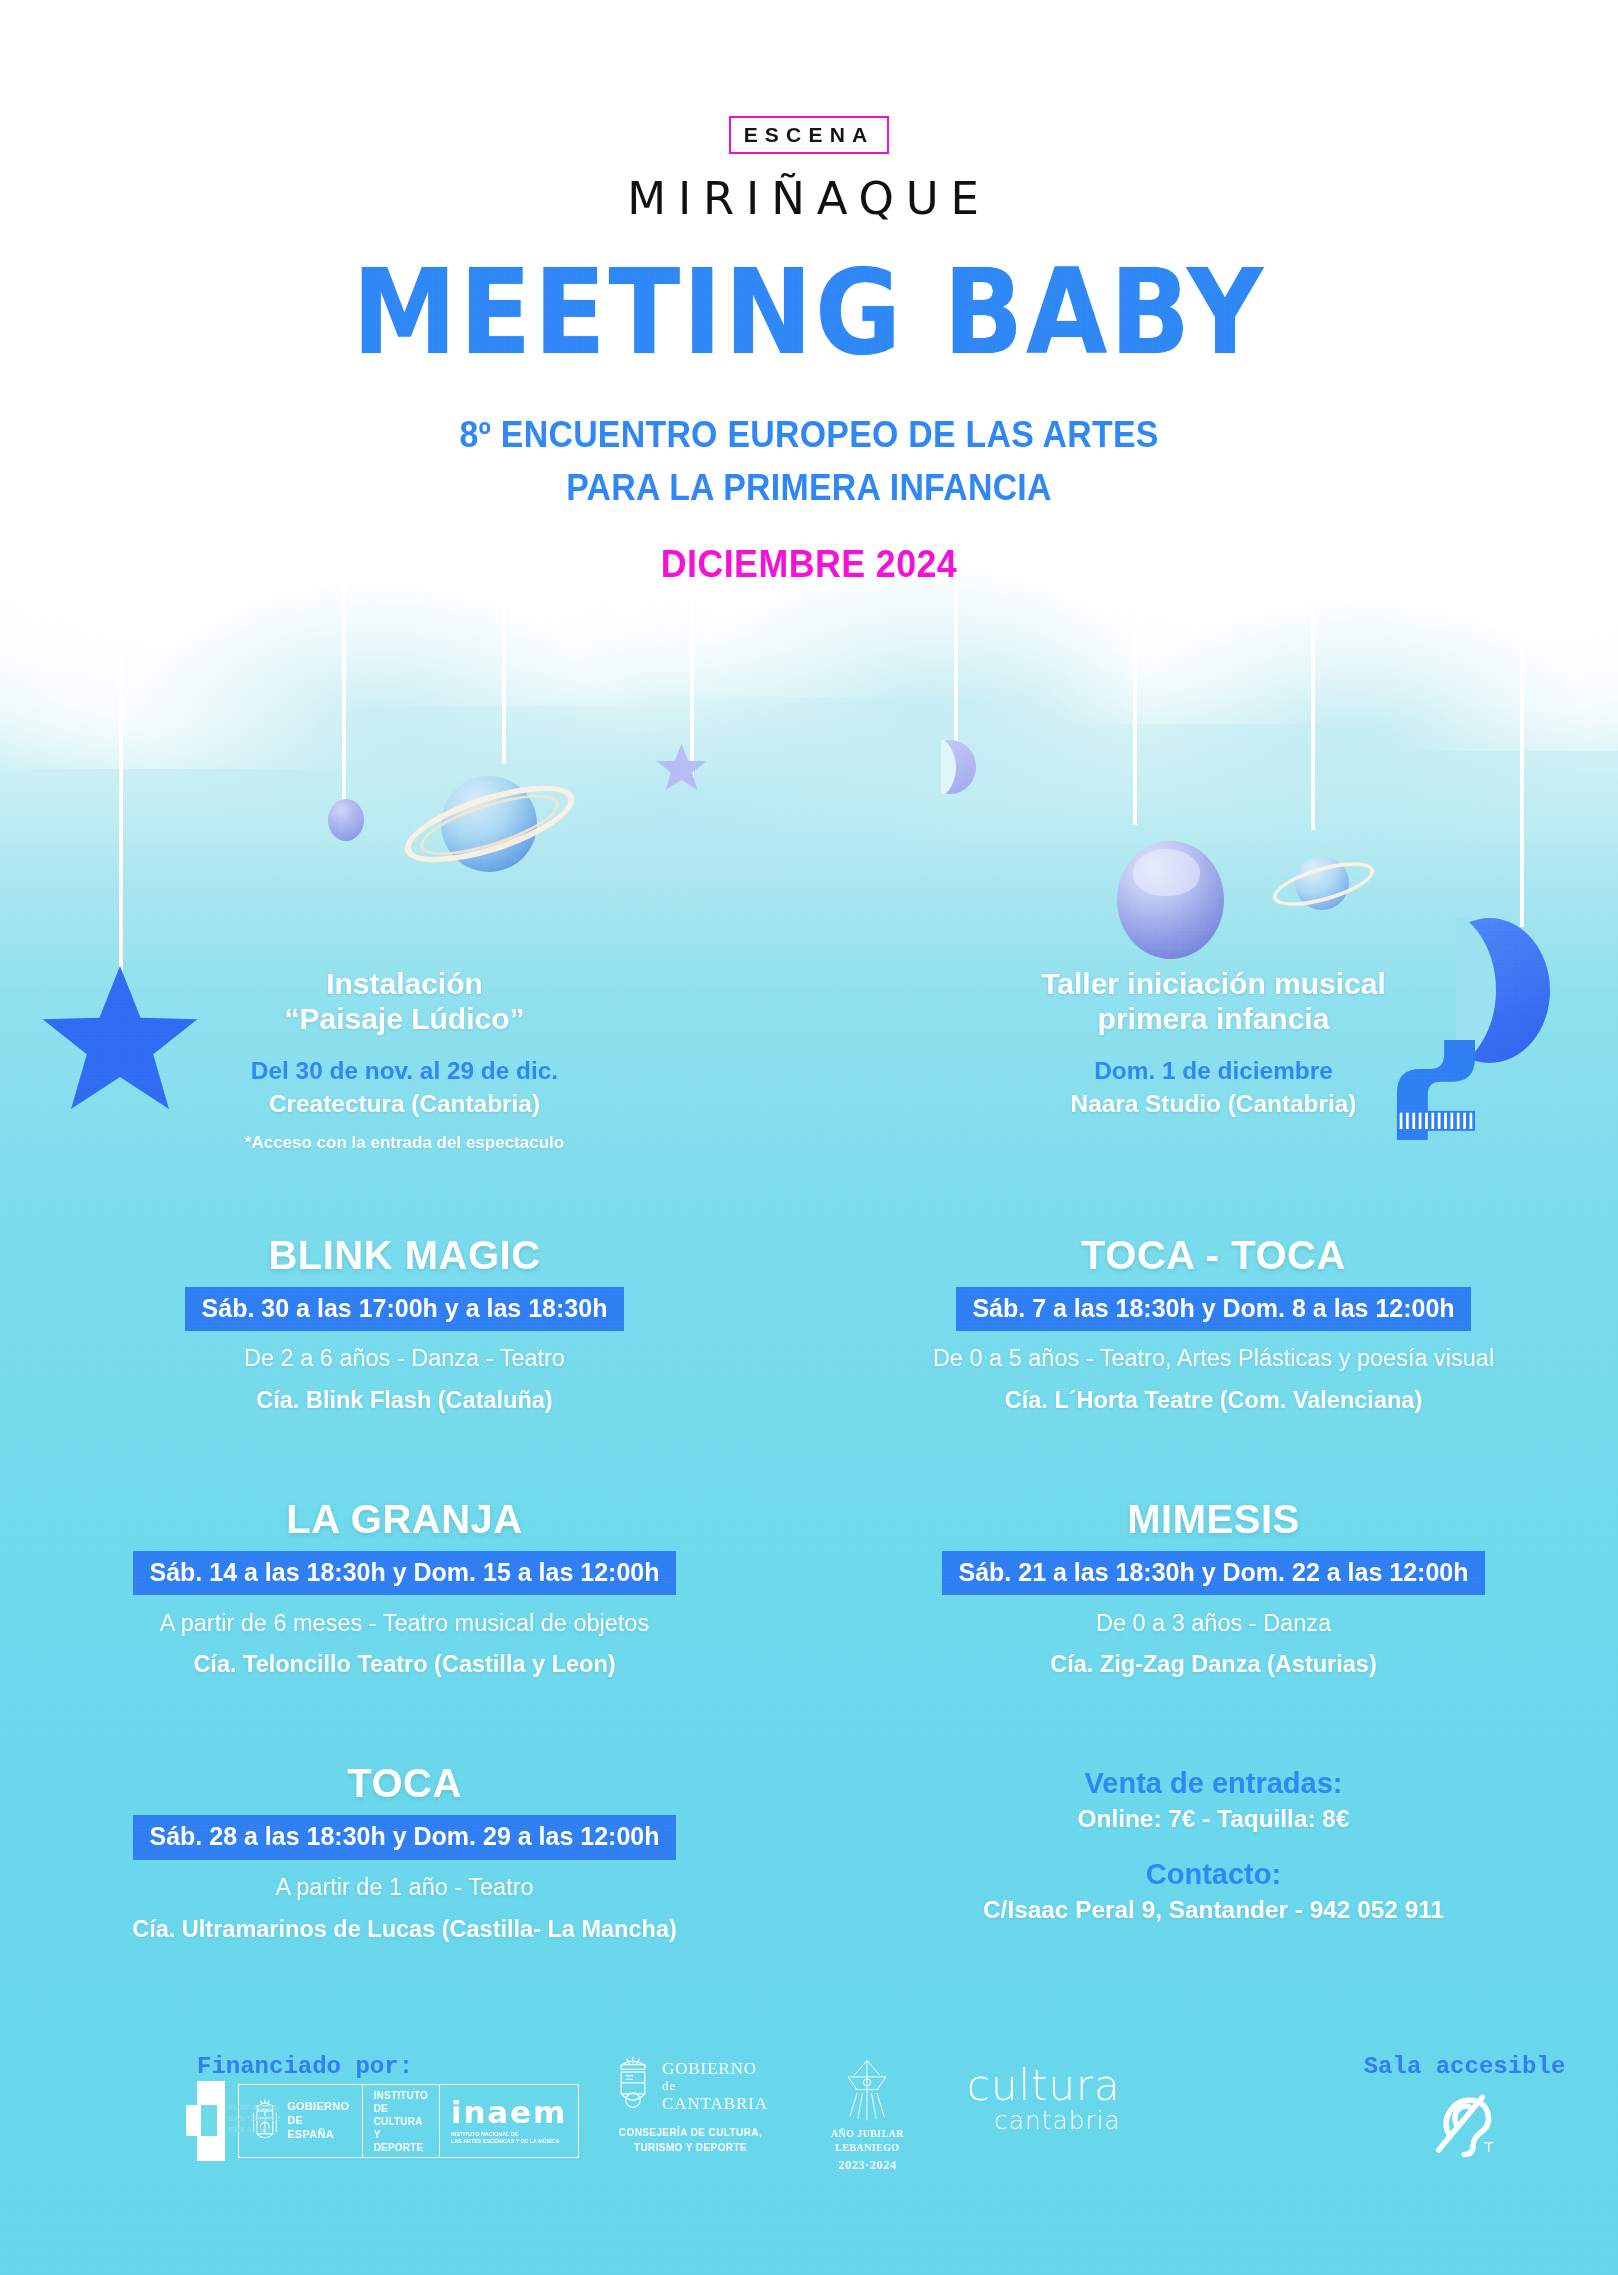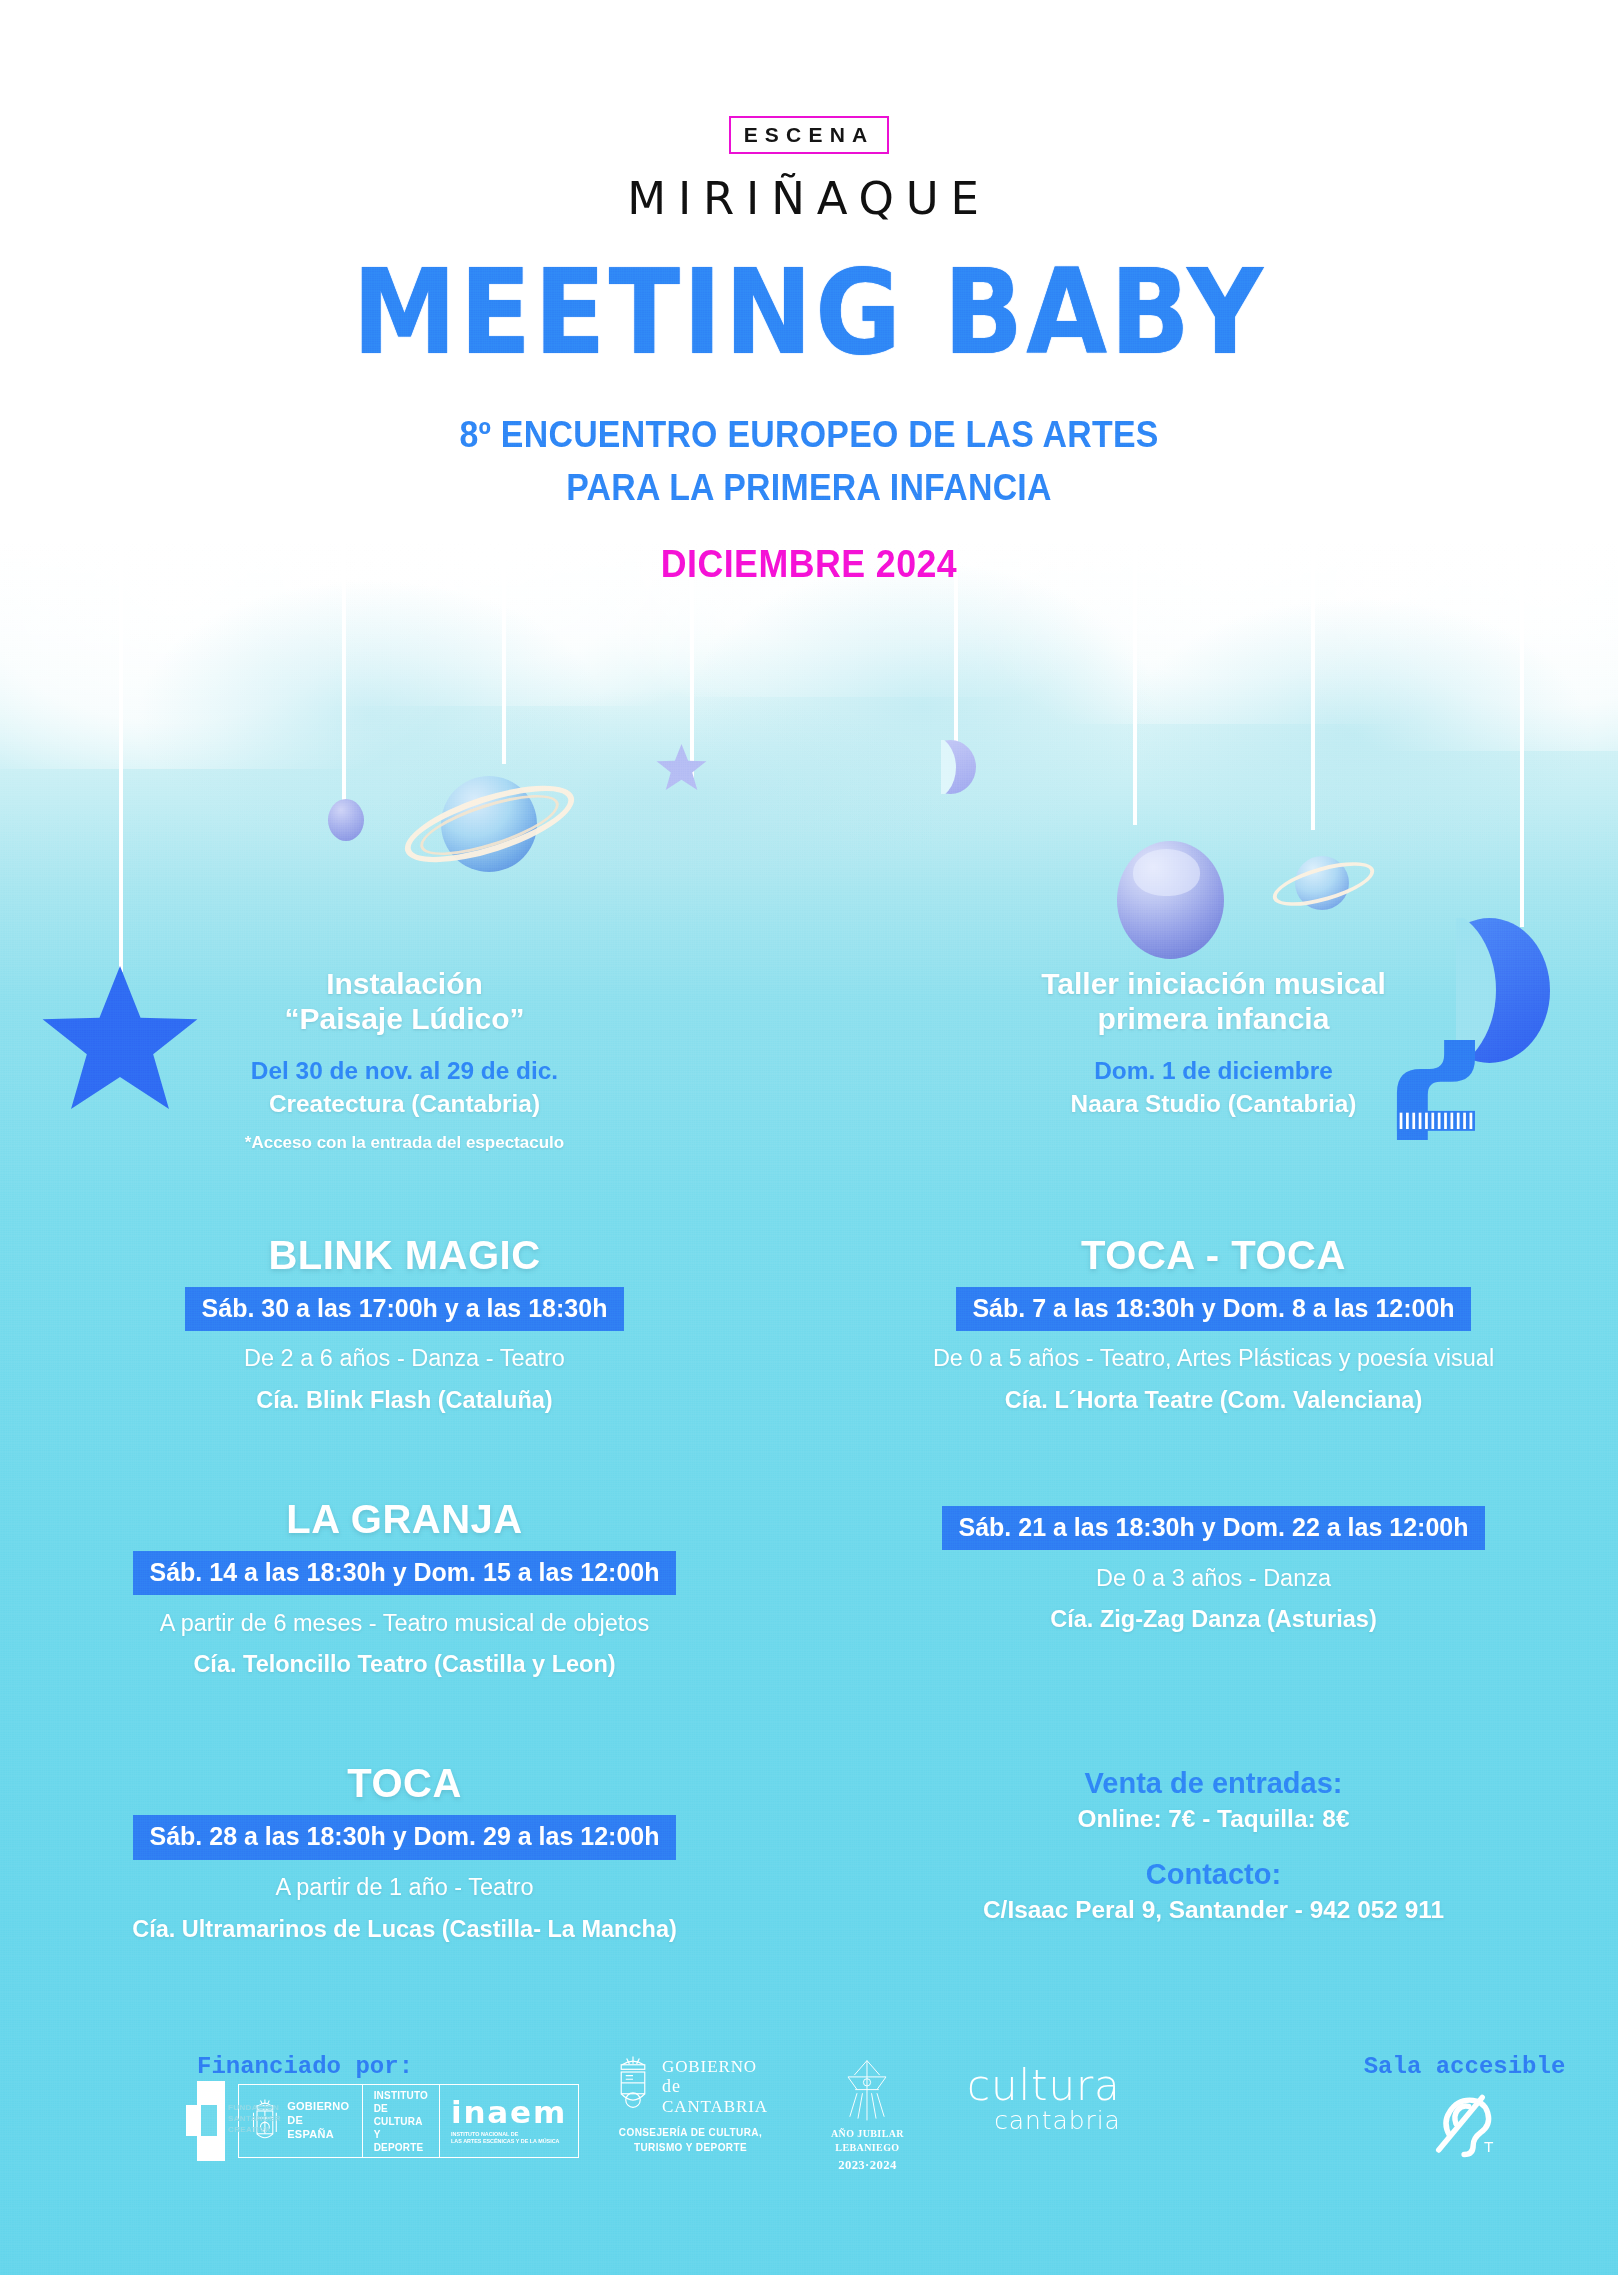--- a/index.html
+++ b/index.html
@@ -269,20 +269,21 @@
     </div>
 
     <div class="row" style="margin-top:83px;">
       <div class="col">
         <div class="show-title">LA GRANJA</div>
         <div class="show-time">Sáb. 14 a las 18:30h y Dom. 15 a las 12:00h</div>
         <div class="show-meta">A partir de 6 meses - Teatro musical de objetos</div>
         <div class="show-company">Cía. Teloncillo Teatro (Castilla y Leon)</div>
       </div>
       <div class="col">
+        <div class="show-title">MIMESIS</div>
         <div class="show-time">Sáb. 21 a las 18:30h y Dom. 22 a las 12:00h</div>
         <div class="show-meta">De 0 a 3 años - Danza</div>
         <div class="show-company">Cía. Zig-Zag Danza (Asturias)</div>
       </div>
     </div>
 
     <div class="row" style="margin-top:83px;">
       <div class="col">
         <div class="show-title">TOCA</div>
         <div class="show-time">Sáb. 28 a las 18:30h y Dom. 29 a las 12:00h</div>
@@ -365,21 +366,21 @@
                   <rect x="9" y="21" width="26" height="24"></rect>
                   <path d="M9 45 q13 14 26 0"></path>
                   <line x1="9" y1="33" x2="35" y2="33"></line>
                   <circle cx="22" cy="52" r="8"></circle>
                   <path d="M15 6 l3 6 M22 4 v8 M29 6 l-3 6"></path>
                   <path d="M14 25 h8 M14 29 h8"></path>
                 </g>
               </svg>
               <div class="logo-white" style="font-size:17px; line-height:1.15; text-align:left; font-family:'Liberation Serif', serif; letter-spacing:0.9px;">
                 <div>GOBIERNO</div>
-                <div style="font-size:18px;">de</div>
+                <div style="font-size:13px;">de</div>
                 <div>CANTABRIA</div>
               </div>
             </div>
             <div class="logo-white" style="font-size:10px; font-weight:600; line-height:1.5; margin-top:5.4px; letter-spacing:0.4px;">
               <div>CONSEJERÍA DE CULTURA,</div>
               <div>TURISMO Y DEPORTE</div>
             </div>
           </div>
 
           <div style="text-align:center; margin-top:3.6px;">

